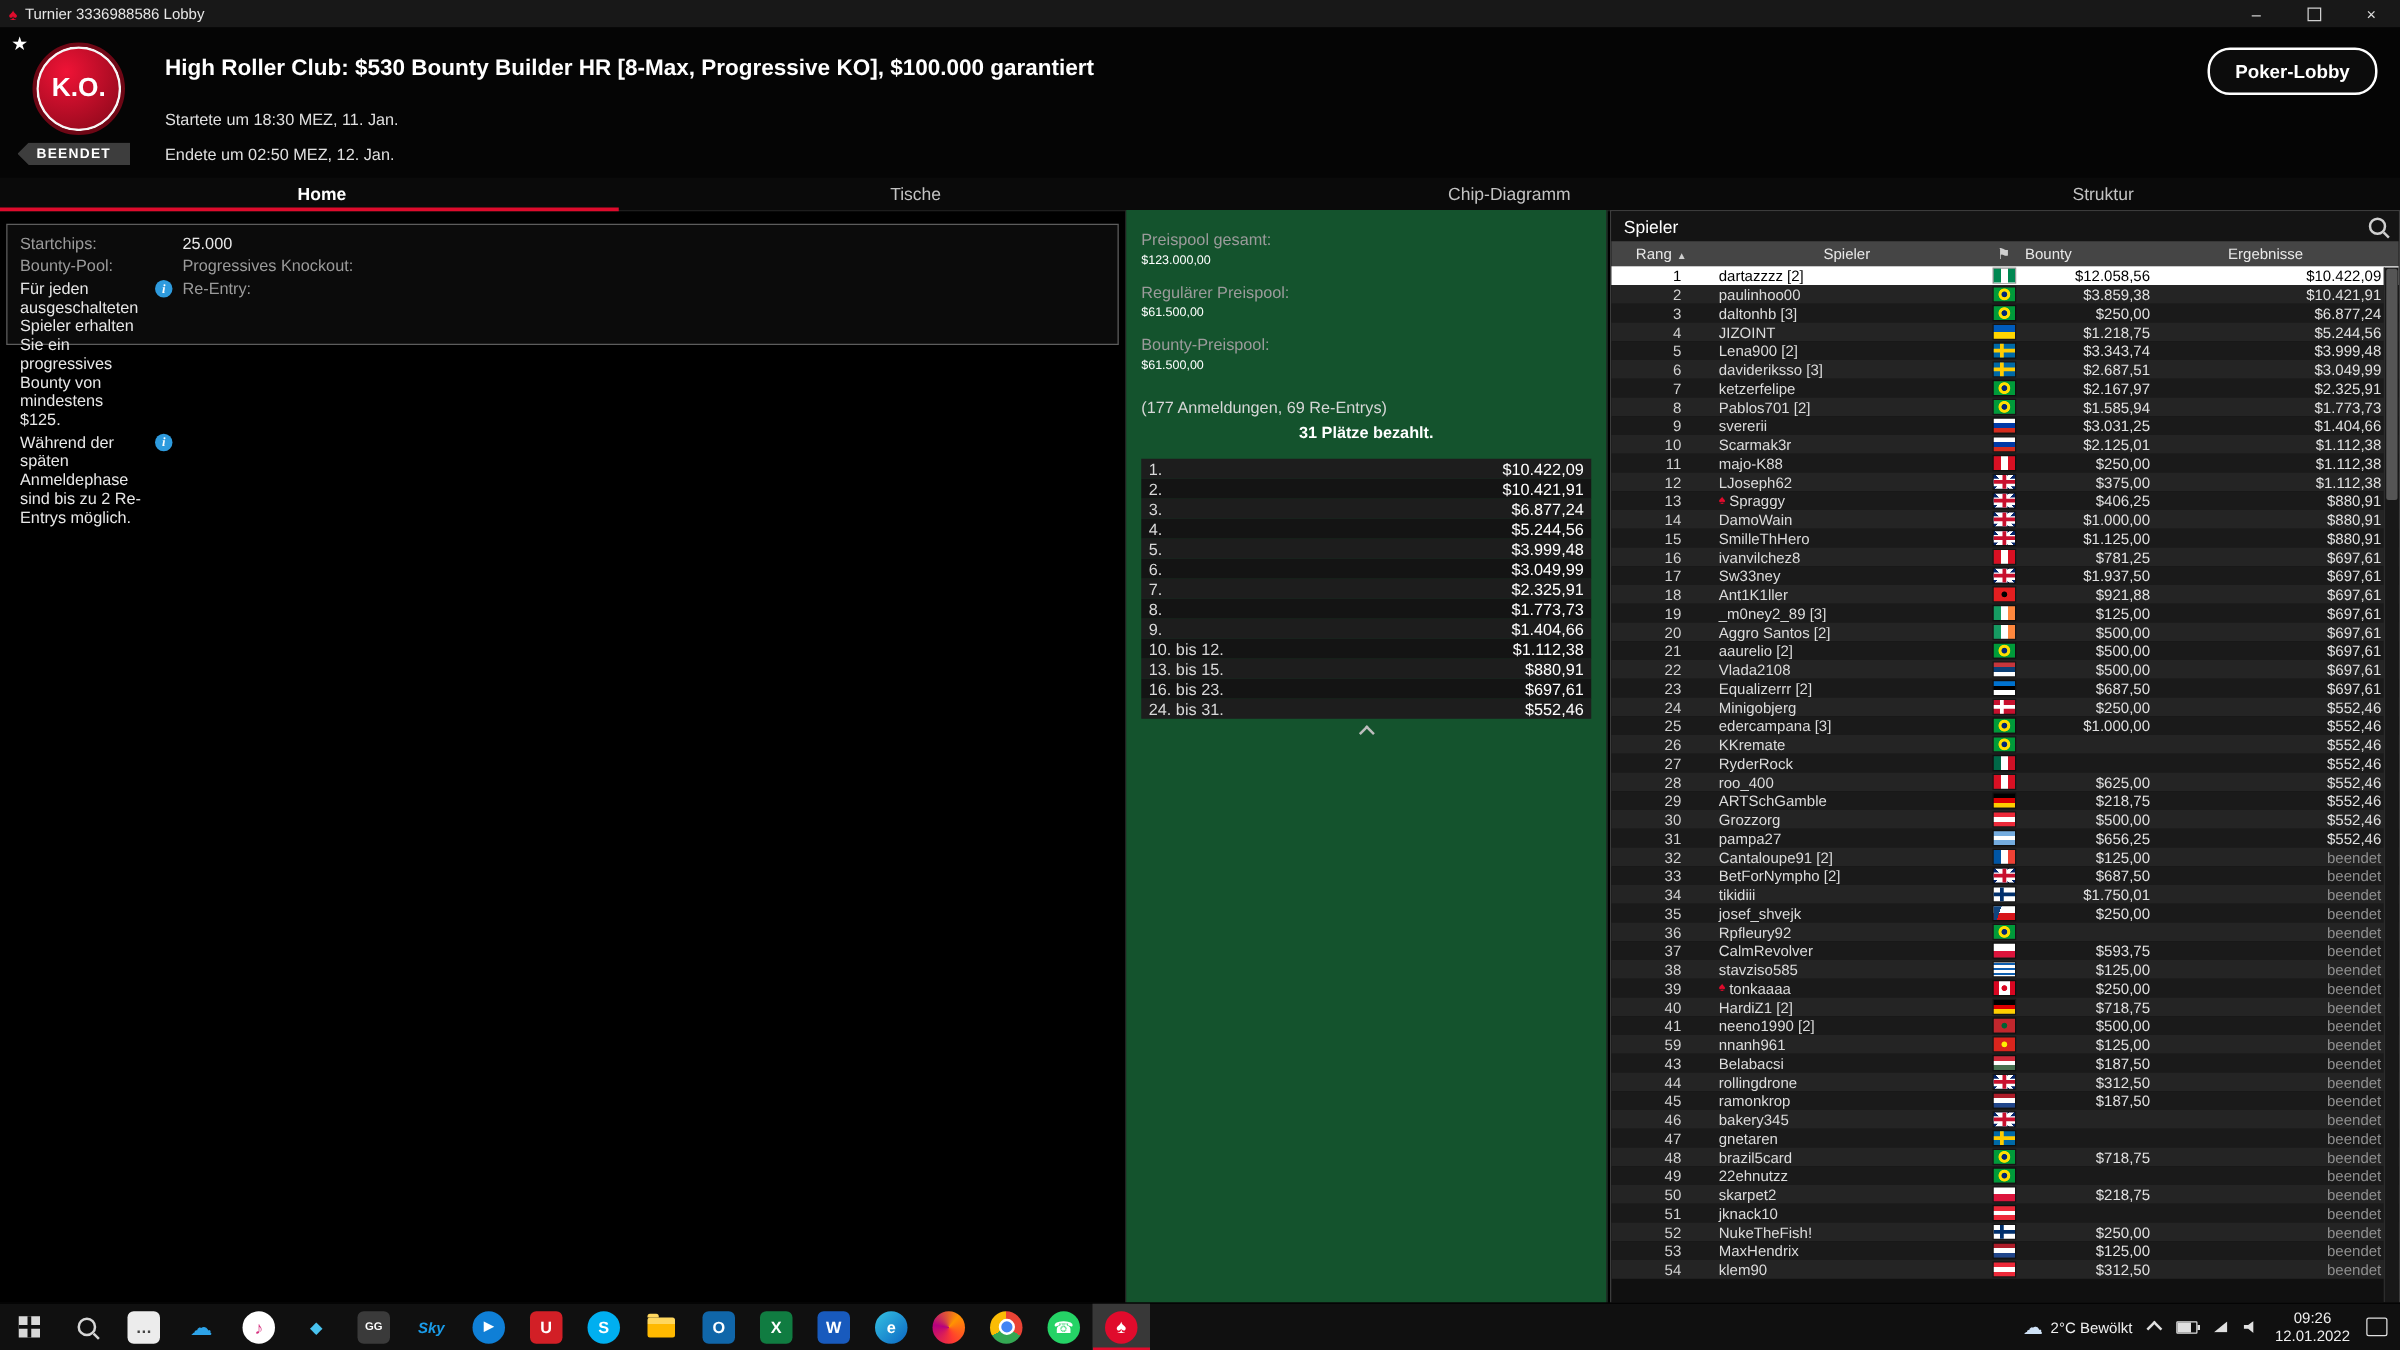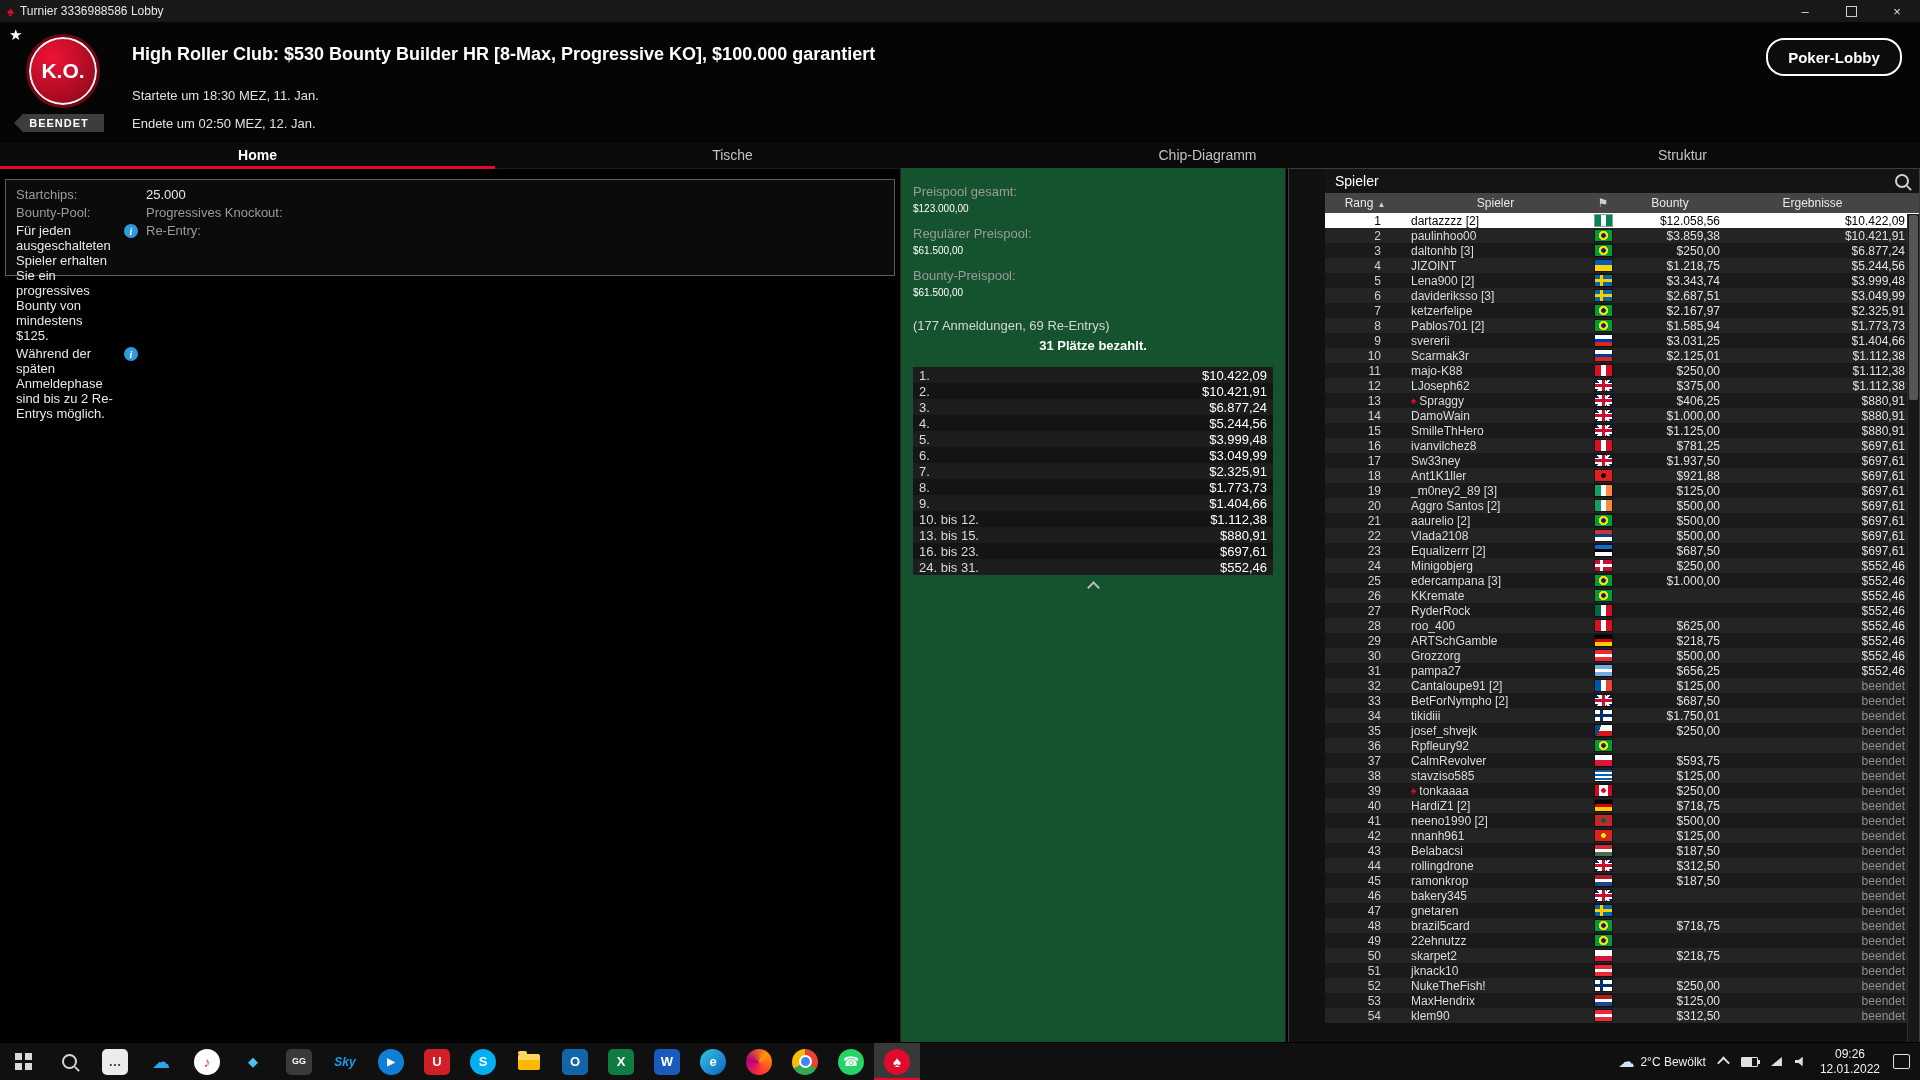--- a/index.html
+++ b/index.html
@@ -58,29 +58,29 @@
   .payouts{margin-top:14px;font-size:13px;}
   .payrow{display:flex;justify-content:space-between;align-items:center;height:16px;padding:0 6px;}
   .payouts div.payrow:nth-of-type(odd){background:#1d1d1d;}
   .payouts div.payrow:nth-of-type(even){background:#141414;}
   .pay-place{color:#d9d9d9;}
   .pay-amt{color:#fff;}
   .scroll-hint{text-align:center;margin-top:3px;}
   .chev-up-small{display:inline-block;width:7px;height:7px;border-left:2px solid #bdbdbd;border-top:2px solid #bdbdbd;transform:rotate(45deg);}
 
   
-  .players-panel{position:absolute;left:1288px;top:168px;right:0;bottom:37px;background:#101010;border:1px solid #3c3c3c;box-sizing:border-box;overflow:hidden;padding-left:36px;}
+  .players-panel{position:absolute;left:1288px;top:168px;right:0;bottom:37px;background:#101010;border:1px solid #3c3c3c;box-sizing:border-box;overflow:hidden;}
   .pp-header{height:24px;display:flex;align-items:center;justify-content:space-between;padding:0 10px;background:#141414;color:#fff;font-size:14px;}
   .magnifier{width:10px;height:10px;border:2px solid #cfcfcf;border-radius:50%;position:relative;display:inline-block;}
   .magnifier::after{content:"";position:absolute;width:2px;height:6px;background:#cfcfcf;transform:rotate(-45deg);right:-3px;bottom:-5px;}
   .pp-cols{height:20px;background:#454545;display:flex;align-items:center;font-size:12px;color:#e8e8e8;padding-right:14px;}
   .pcol-rank{width:80px;text-align:center;}
   .pcol-player{flex:1;text-align:center;}
   .pcol-flag{width:34px;text-align:center;color:#cfcfcf;}
-  .pcol-bounty{width:100px;text-align:center;}
+  .pcol-bounty{width:100px;text-align:left;}
   .pcol-result{width:185px;text-align:center;}
   .sort-ico{font-size:8px;color:#cfcfcf;margin-left:4px;}
   .pp-body{}
   .prow{height:15px;display:flex;align-items:center;font-size:12px;color:#dcdcdc;padding-right:14px;cursor:default;}
   .pp-body div.prow:nth-of-type(odd){background:#1a1a1a;}
   .pp-body div.prow:nth-of-type(even){background:#242424;}
   .prow.sel{background:#fff !important;color:#000;}
   .prow.sel .pc-res,.prow.sel .pc-bounty,.prow.sel .pc-rank{color:#000;}
   .pc-rank{width:80px;text-align:right;padding-right:24px;box-sizing:border-box;color:#d2d2d2;}
   .pc-name{flex:1;text-align:left;padding-left:6px;white-space:nowrap;overflow:hidden;display:flex;align-items:center;}
@@ -843,21 +843,21 @@
             <span>neeno1990 [2]</span>
           </span>
           <span class="pc-flag">
             <span class="flag flag-ma"></span>
           </span>
           <span class="pc-bounty">$500,00</span>
           <span class="pc-res done">beendet</span>
         </div>
 
         <div class="prow">
-          <span class="pc-rank">42</span>
+          <span class="pc-rank">59</span>
           <span class="pc-name">
 
             <span>nnanh961</span>
           </span>
           <span class="pc-flag">
             <span class="flag flag-vn"></span>
           </span>
           <span class="pc-bounty">$125,00</span>
           <span class="pc-res done">beendet</span>
         </div>

